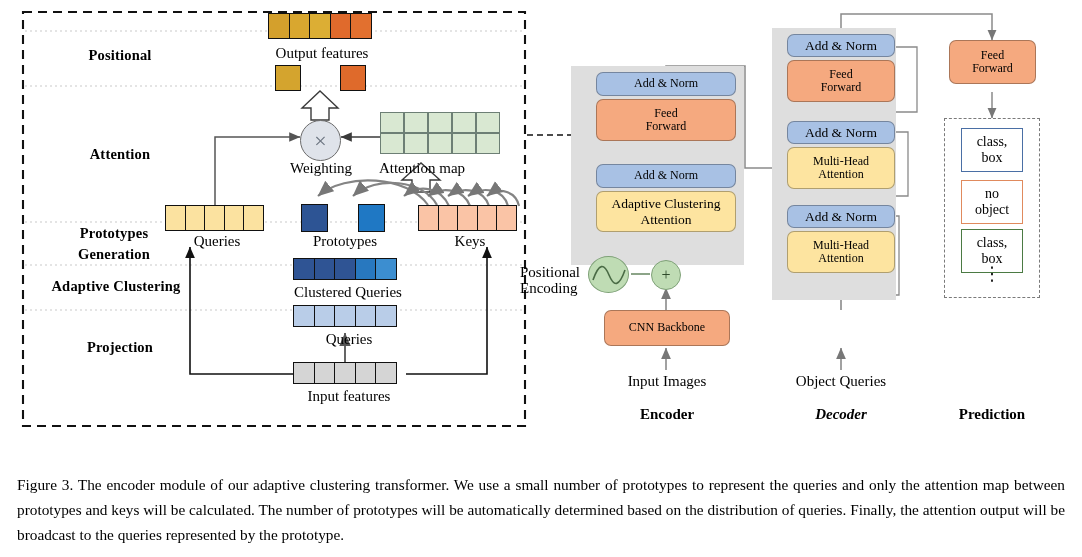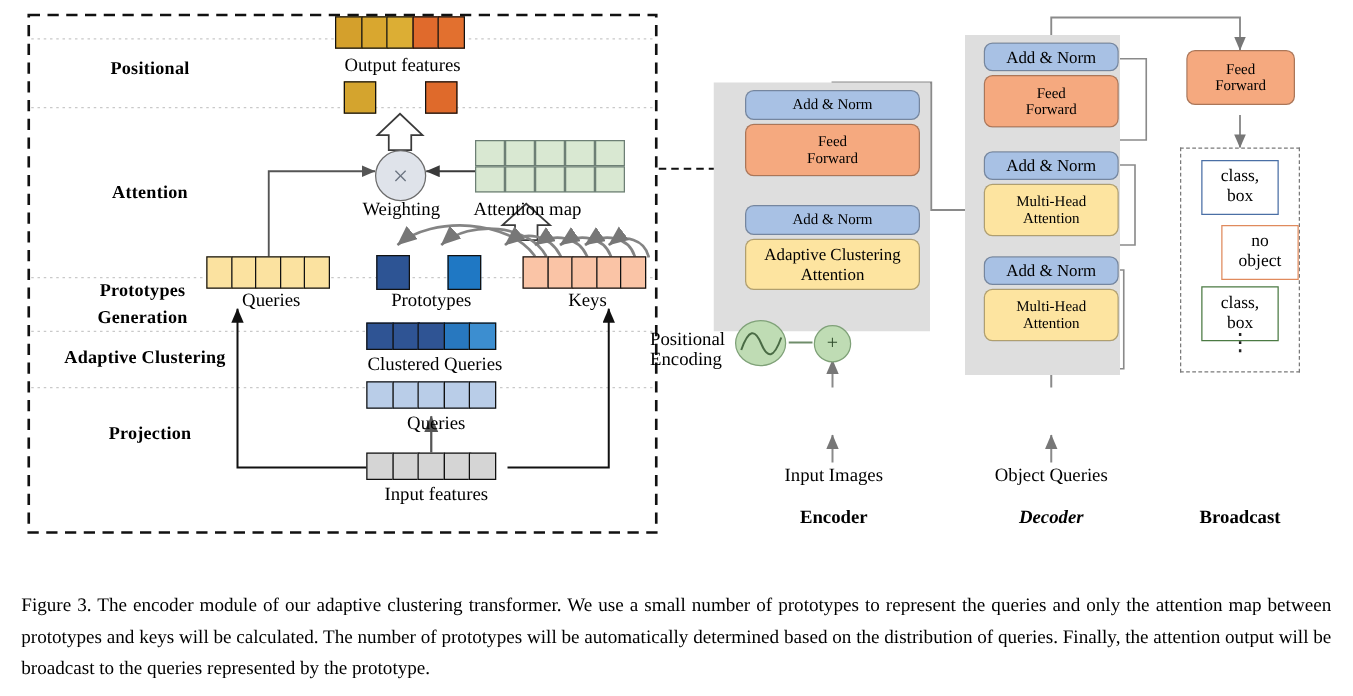--- a/index.html
+++ b/index.html
@@ -240,20 +240,23 @@
 
   <div class="circ" style="left:588px;top:256px;width:41px;height:37px;background:#bfdcb4;border:1.3px solid #7fa178;">
     <svg width="36" height="28" viewBox="0 0 36 28">
       <path d="M2,19 C8,2 13,2 18,14 C23,26 28,26 34,9" fill="none" stroke="#4a6b45" stroke-width="1.6"></path>
     </svg>
   </div>
   <div class="circ" style="left:651px;top:260px;width:30px;height:30px;background:#bfdcb4;border:1.3px solid #7fa178;font-size:16px;color:#2e4a2a;">+</div>
   <div class="lbl cap-label" style="left:520px;top:264px;width:76px;text-align:left;">Positional</div>
   <div class="lbl cap-label" style="left:520px;top:280px;width:76px;text-align:left;">Encoding</div>
 
+  <div class="blk" style="left:604px;top:310px;width:126px;height:36px;background:#f5a97f;">
+    <span>CNN Backbone</span>
+  </div>
   <div class="lbl cap-label" style="left:606px;top:373px;width:122px;text-align:center;">Input Images</div>
   <div class="lbl sec-label" style="left:606px;top:406px;width:122px;text-align:center;">Encoder</div>
 
   <div class="gray-panel" style="left:772px;top:28px;width:124px;height:272px;"></div>
 
   <div class="blk" style="left:787px;top:34px;width:108px;height:23px;background:#a8c1e4;font-size:13.5px;">
     <span>Add &amp; Norm</span>
   </div>
   <div class="blk" style="left:787px;top:60px;width:108px;height:42px;background:#f5a97f;flex-direction:column;">
     <span>Feed</span>
@@ -282,33 +285,33 @@
   </div>
 
   <div class="pred-dash" style="left:944px;top:118px;width:96px;height:180px;"></div>
   <div id="pred-boxes">
       <div class="pred-box" style="left: 961px; top: 128px; width: 62px; height: 44px; border: 1.5px solid rgb(74, 111, 165);">
         <div>
           <div>class,</div>
           <div>box</div>
         </div>
       </div>
-      <div class="pred-box" style="left: 961px; top: 180px; width: 62px; height: 44px; border: 1.5px solid rgb(224, 138, 93); margin-left: 16px;">
+      <div class="pred-box" style="left: 961px; top: 180px; width: 62px; height: 44px; border: 1.5px solid rgb(224, 138, 93);">
         <div>
           <div>no</div>
           <div>object</div>
         </div>
       </div>
       <div class="pred-box" style="left: 961px; top: 229px; width: 62px; height: 44px; border: 1.5px solid rgb(75, 122, 67);">
         <div>
           <div>class,</div>
           <div>box</div>
         </div>
       </div>
     </div>
   <div class="lbl" style="left:944px;top:262px;width:96px;text-align:center;font-size:19px;color:#222;">⋮</div>
-  <div class="lbl sec-label" style="left:938px;top:406px;width:108px;text-align:center;">Broadcast</div>
+  <div class="lbl sec-label" style="left:938px;top:406px;width:108px;text-align:center;">Prediction</div>
 
 </div>
 
 <div id="caption">
   <p>Figure 3. The encoder module of our adaptive clustering transformer. We use a small number of prototypes to represent the queries and only the attention map between prototypes and keys will be calculated. The number of prototypes will be automatically determined based on the distribution of queries. Finally, the attention output will be broadcast to the queries represented by the prototype.</p>
 </div>
 
 </body></html>

